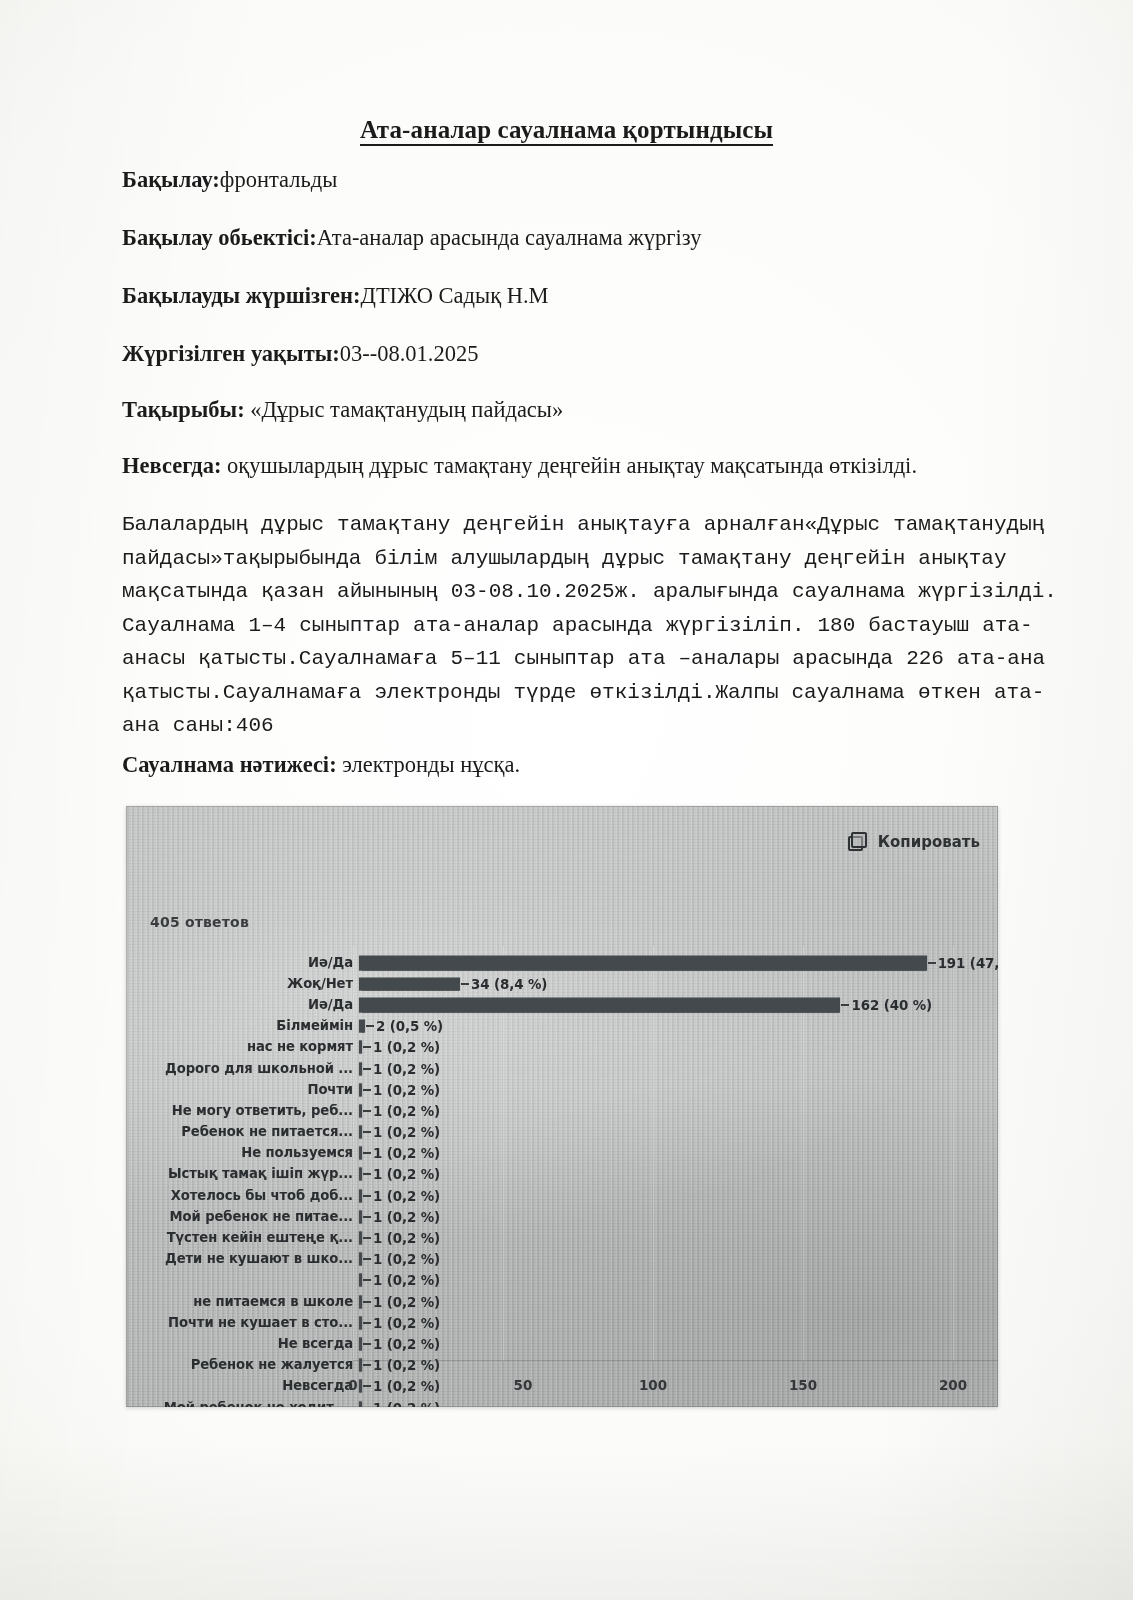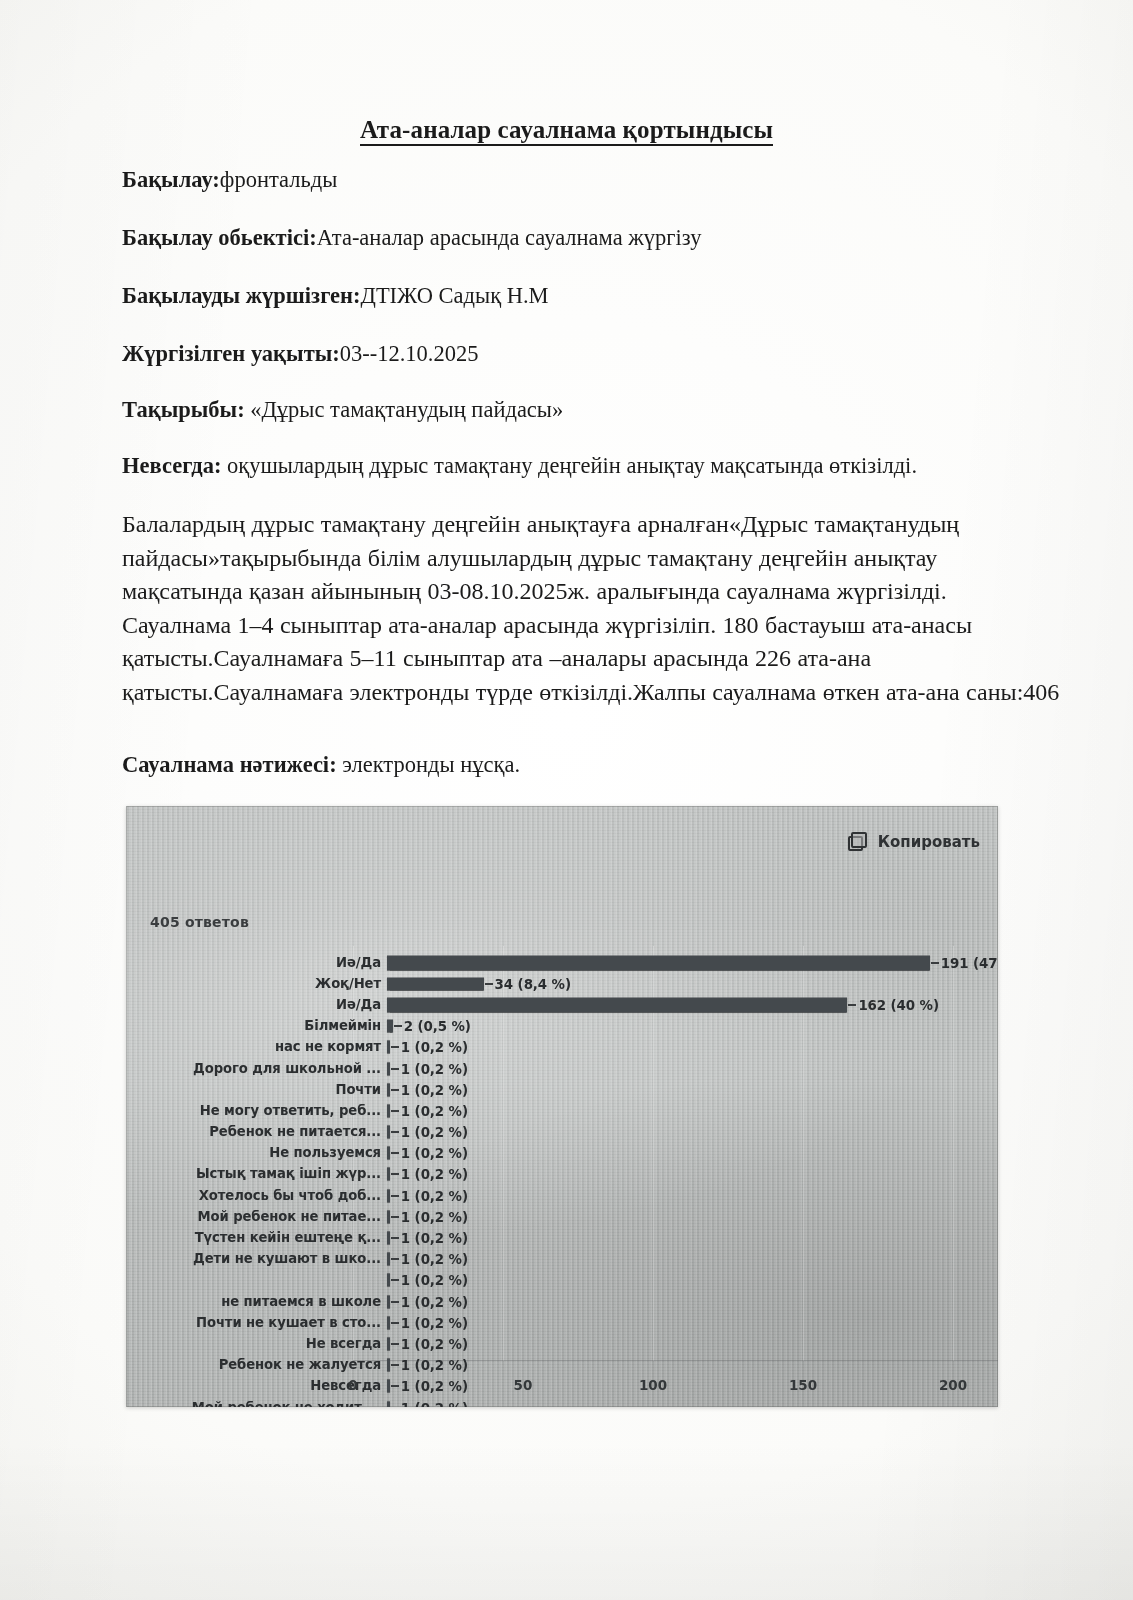--- a/index.html
+++ b/index.html
@@ -48,23 +48,24 @@
 
   .f1{top:166px;}
   .f2{top:224px;}
   .f3{top:282px;}
   .f4{top:340px;}
   .f5{top:396px;}
   .f6{top:452px;}
 
   .body-par{
     position:absolute;left:122px;right:72px;top:508px;
-    font-size:24px;line-height:33.5px;
+    font-size:21px;line-height:33.5px;
     text-align:left;
     word-spacing:.4px;
+    font-family:Liberation Mono, monospace;
   }
 
   .result-line{
     position:absolute;left:122px;top:752px;
     font-size:22.5px;
   }
   .result-line b{font-weight:bold;}
 
   
   .chart-block{
@@ -114,21 +115,21 @@
   .copy-ico i.back{left:0;bottom:0;width:11px;height:11px;}
   .copy-ico i.front{right:0;top:0;width:12px;height:12px;background:rgba(180,183,182,.55);}
 
   
   .plot{
     position:absolute;left:0;top:140px;right:0;bottom:0;
   }
   .rows{position:absolute;left:0;top:6px;width:100%;}
   .row{
     position:relative;height:21.2px;
-    display:flex;align-items:center;margin-left:28px;
+    display:flex;align-items:center;
   }
   .row .lab{
     width:227px;text-align:right;
     font-size:13.2px;line-height:14px;
     padding-right:6px;
     white-space:nowrap;overflow:hidden;
     color:#2b2e30;font-weight:600;
     letter-spacing:-.1px;
   }
   .row .track{
@@ -185,21 +186,21 @@
   <div class="field f1">
     <b>Бақылау:</b><span class="val">фронтальды</span>
   </div>
   <div class="field f3">
     <b>Бақылауды жүршізген:</b><span class="val">ДТІЖО Садық Н.М</span>
   </div>
   <div class="field f2">
     <b>Бақылау обьектісі:</b><span class="val">Ата-аналар арасында сауалнама жүргізу</span>
   </div>
   <div class="field f4">
-    <b>Жүргізілген уақыты:</b><span class="val">03--12.10.2025</span>
+    <b>Жүргізілген уақыты:</b><span class="val">03--08.01.2025</span>
   </div>
   <div class="field f5">
     <b>Тақырыбы:</b><span class="val"> «Дұрыс тамақтанудың пайдасы»</span>
   </div>
   <div class="field f6">
     <b>Невсегда:</b><span class="val"> оқушылардың дұрыс тамақтану деңгейін анықтау мақсатында өткізілді.</span>
   </div>
 
   <div class="body-par">Балалардың дұрыс тамақтану деңгейін анықтауға арналған«Дұрыс тамақтанудың пайдасы»тақырыбында білім алушылардың дұрыс тамақтану деңгейін  анықтау мақсатында қазан  айынының 03-08.10.2025ж. аралығында сауалнама жүргізілді. Сауалнама 1–4 сыныптар ата-аналар арасында жүргізіліп. 180 бастауыш ата-анасы қатысты.Сауалнамаға 5–11 сыныптар ата –аналары арасында 226 ата-ана қатысты.Сауалнамаға электронды түрде өткізілді.Жалпы сауалнама өткен ата-ана саны:406</div>
 

